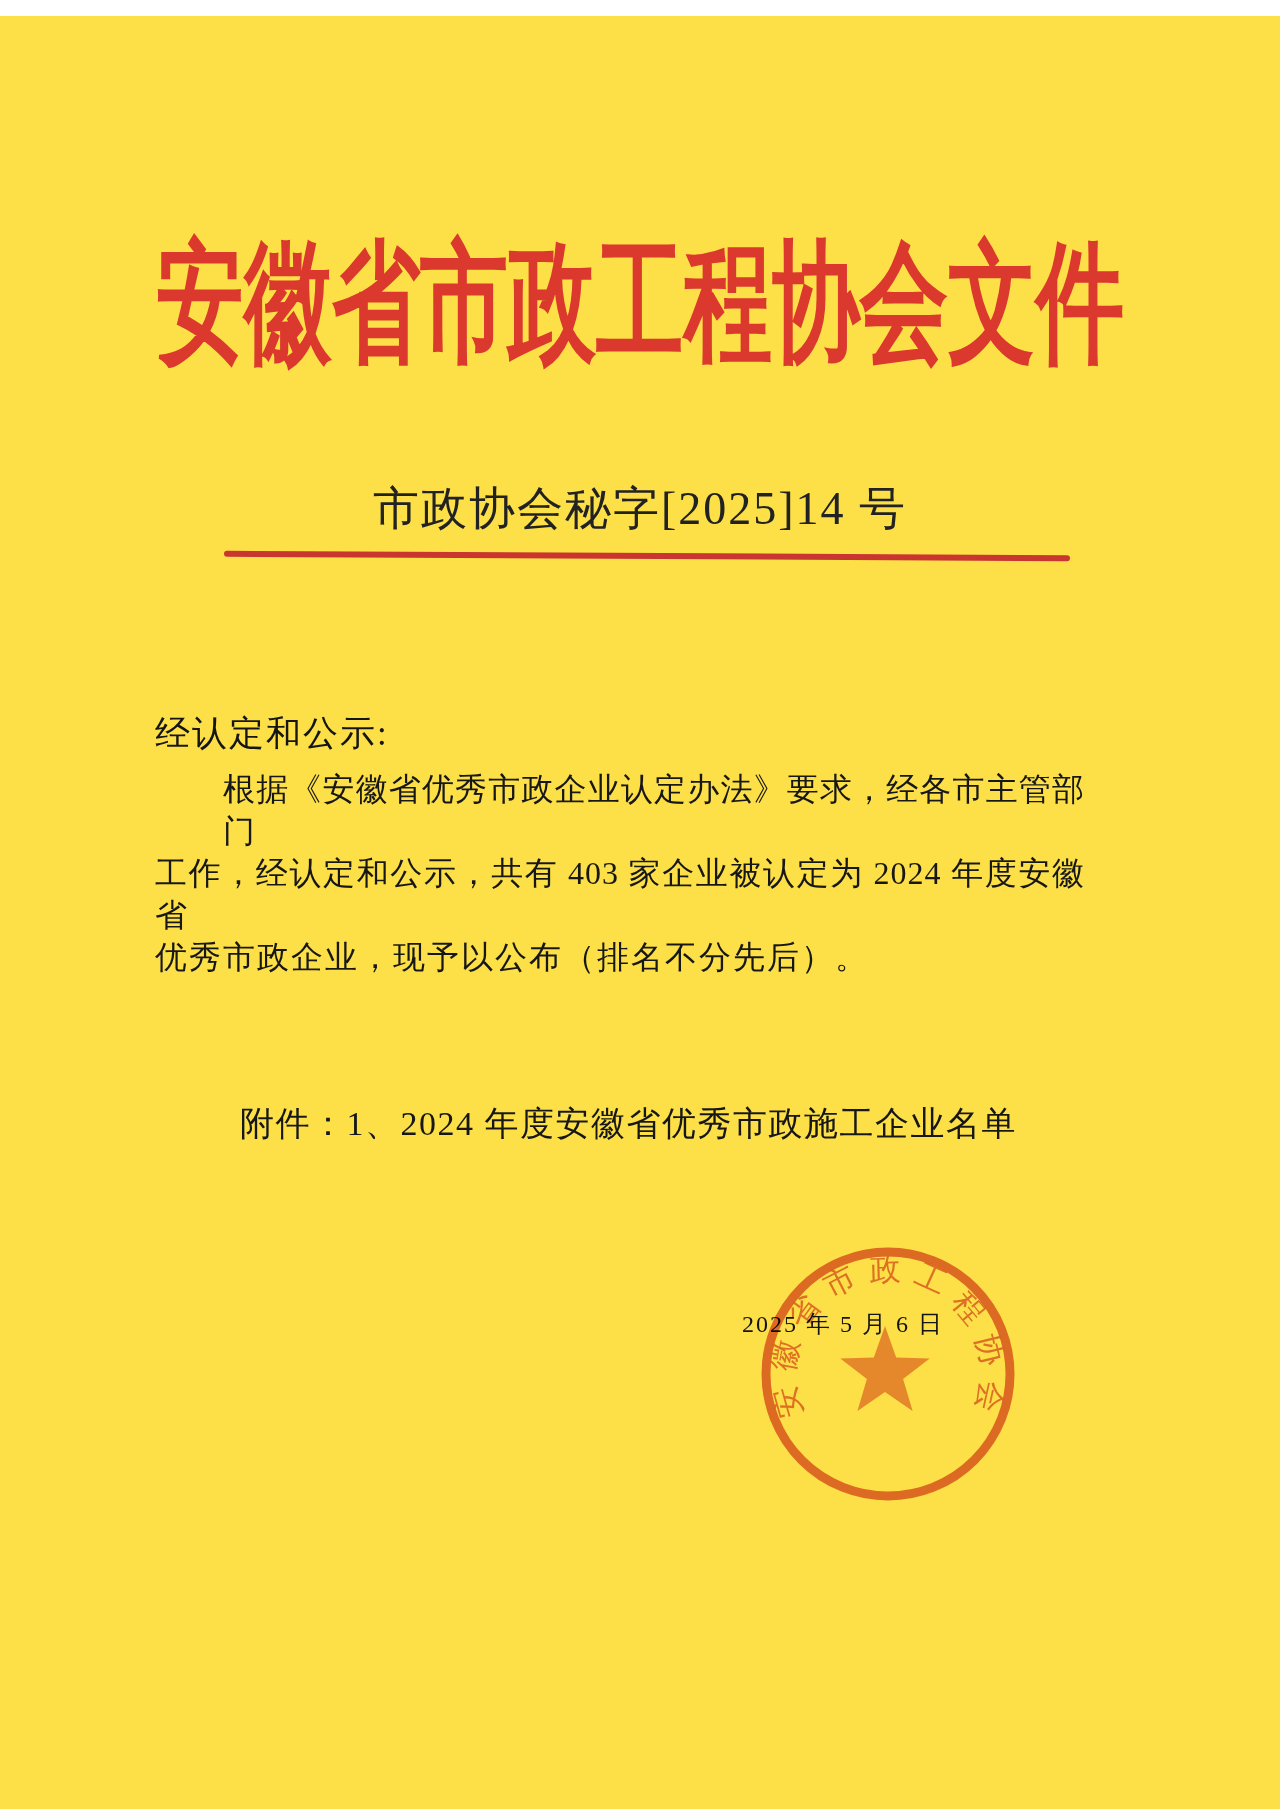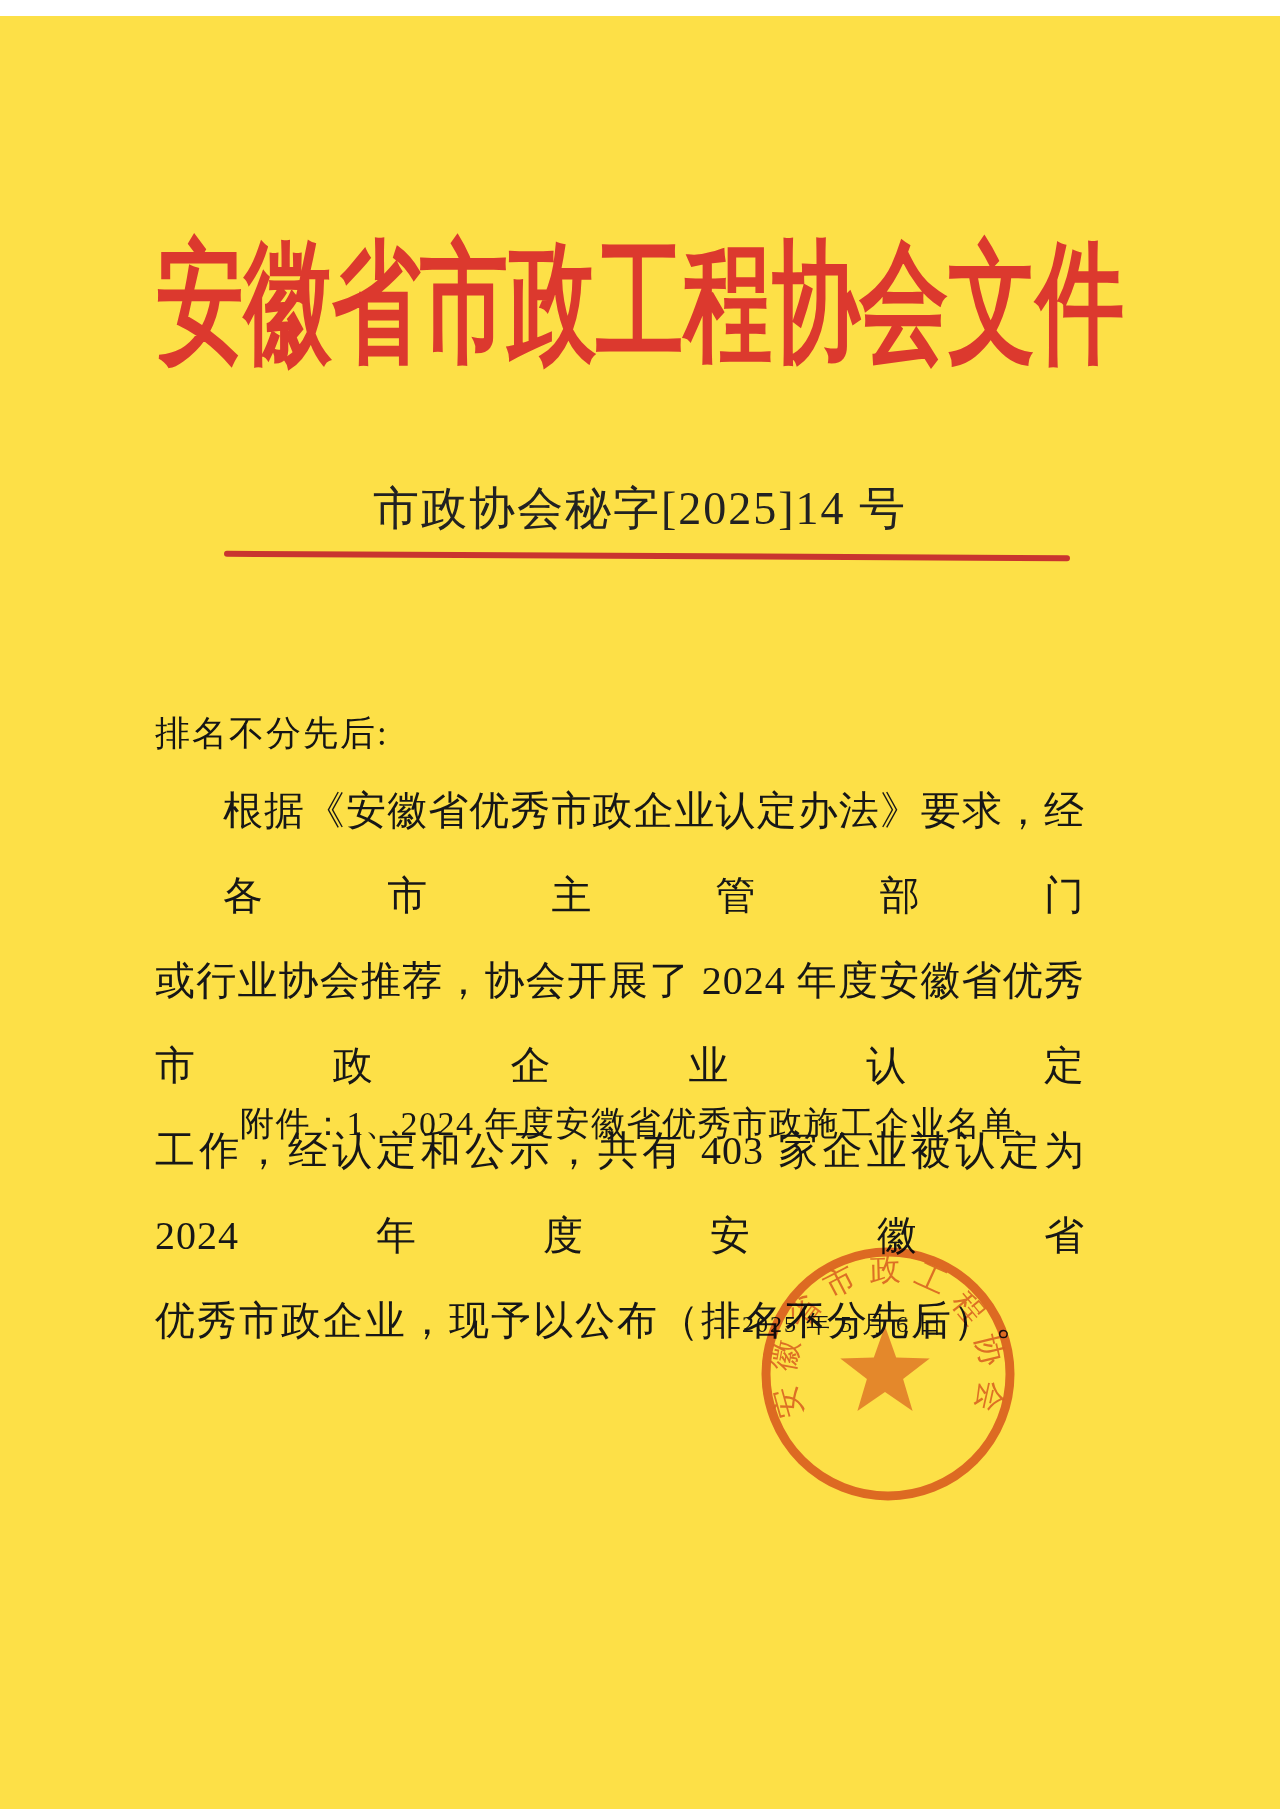--- a/index.html
+++ b/index.html
@@ -68,22 +68,22 @@
     left: 155px;
     font-size: 35px;
     letter-spacing: 2px;
     color: #151515;
   }
   .body-block {
     position: absolute;
     top: 752px;
     left: 155px;
     width: 930px;
-    font-size: 40px;
-    line-height: 85px;
+    font-size: 32px;
+    line-height: 42px;
     color: #171717;
   }
   .body-line {
     text-align: justify;
     text-align-last: justify;
     letter-spacing: 1px;
   }
   .body-line.indent {
     padding-left: 68px;
   }
@@ -128,25 +128,24 @@
 
 <div class="page">
 
   <div class="org-title" style="color: rgb(220, 57, 46);">安徽省市政工程协会文件</div>
 
   <div class="doc-number">市政协会秘字[2025]14 号</div>
 
   <div class="red-divider" style="background: rgb(201, 53, 47);"></div>
 
 
-  <div class="salutation">排名不分先后:</div>
+  <div class="salutation">经认定和公示:</div>
 
   <div class="body-block">
     <div class="body-line indent">根据《安徽省优秀市政企业认定办法》要求，经各市主管部门</div>
-    <div class="body-line">或行业协会推荐，协会开展了 2024 年度安徽省优秀市政企业认定</div>
     <div class="body-line">工作，经认定和公示，共有 403 家企业被认定为 2024 年度安徽省</div>
     <div class="body-line last">优秀市政企业，现予以公布（排名不分先后）。</div>
   </div>
 
   <div class="attachments">
     <div class="attach-line">
       <span class="attach-label">附件：</span><span>1、2024 年度安徽省优秀市政施工企业名单</span>
     </div>
   </div>
 

